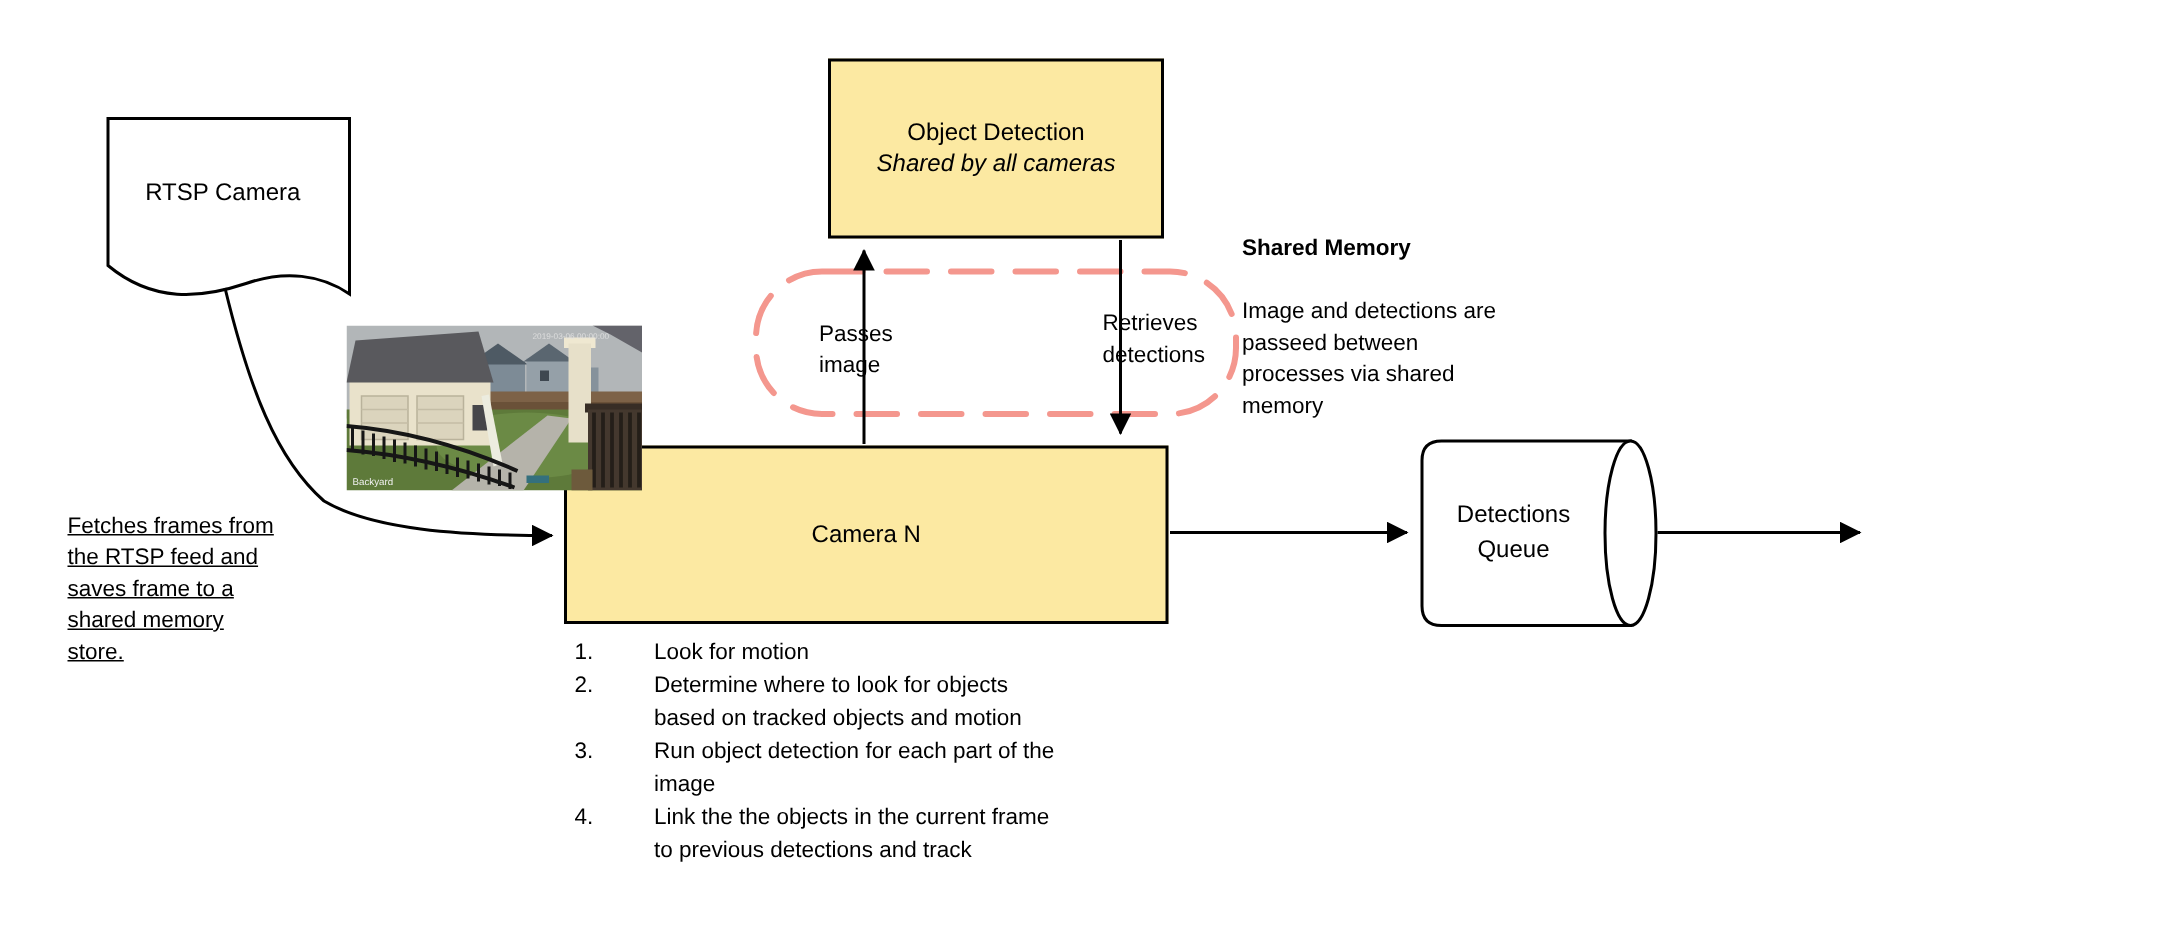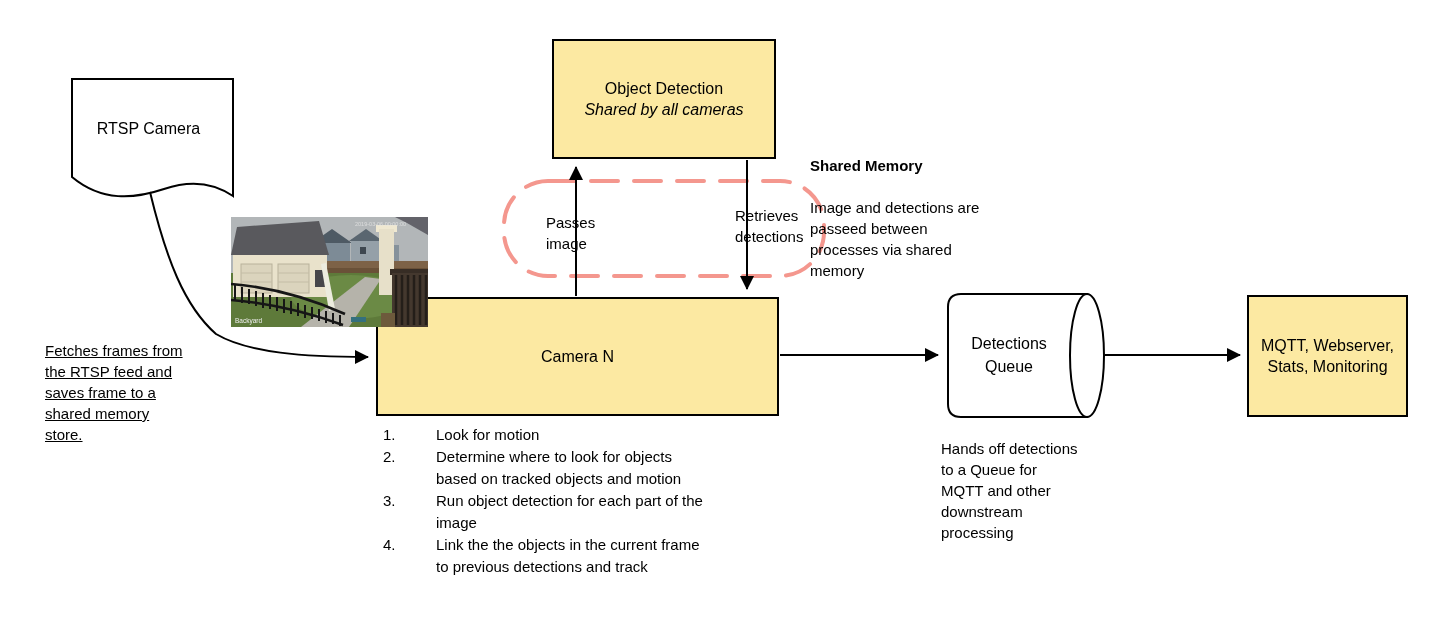--- a/index.html
+++ b/index.html
@@ -75,56 +75,47 @@
 
   <div class="node" style="left:376px; top:297px; width:403px; height:119px;">
     <div>Camera N</div>
   </div>
 
   <div class="node" style="left:552px; top:39px; width:224px; height:120px;">
     <div>Object Detection</div>
     <div class="subtitle">Shared by all cameras</div>
   </div>
 
-  <div class="node" style="left:1247px; top:295px; width:161px; height:122px; white-space:pre-line;">
-    <div>MQTT, Webserver,
-Stats, Monitoring</div>
-  </div>
 
   <div class="shape-label" style="left:72px; top:120px; width:153px;">RTSP Camera</div>
 
   <div class="shape-label" style="left:948px; top:332px; width:122px; white-space:pre-line; line-height:23px;">Detections
 Queue</div>
 
   <div class="label" style="left:546px; top:212px; width:80px;">Passes
 image</div>
 
   <div class="label" style="left:707px; top:205px; width:95px;margin-left:28px;">Retrieves
 detections</div>
 
   <div class="label" style="left:45px; top:340px; width:180px;text-decoration:underline;">Fetches frames from
 the RTSP feed and
 saves frame to a
 shared memory
 store.</div>
 
-  <div class="label" style="left:810px; top:134px; width:210px;">
+  <div class="label" style="left:828px; top:134px; width:210px;">
     <span class="note-title">Shared Memory</span>
 
     <span>Image and detections are
 passeed between
 processes via shared
 memory</span>
   </div>
 
-  <div class="label" style="left:941px; top:438px; width:180px;">Hands off detections
-to a Queue for
-MQTT and other
-downstream
-processing</div>
 
   <ol class="steps">
     <li>
       <span class="num">1.</span>
       <span class="txt">Look for motion</span>
     </li>
     <li>
       <span class="num">2.</span>
       <span class="txt">Determine where to look for objects
 based on tracked objects and motion</span>

